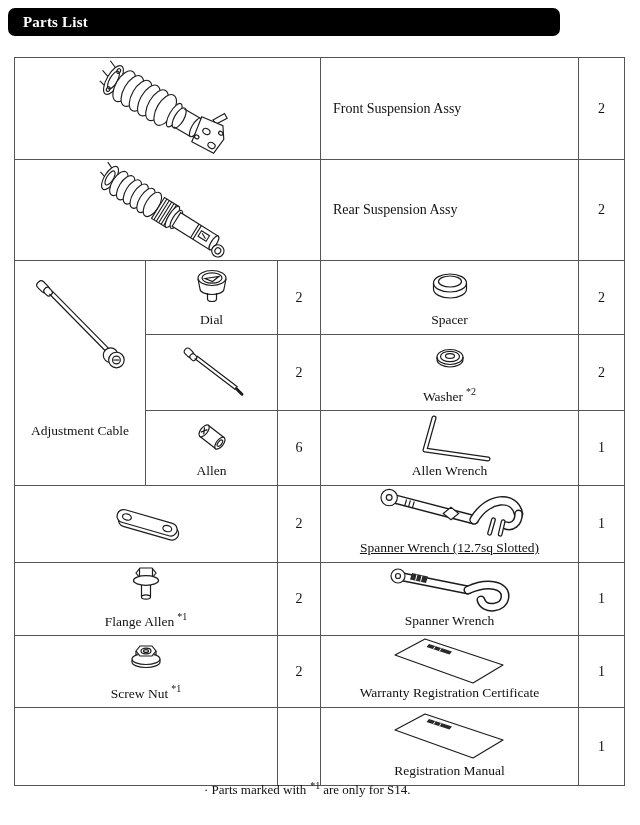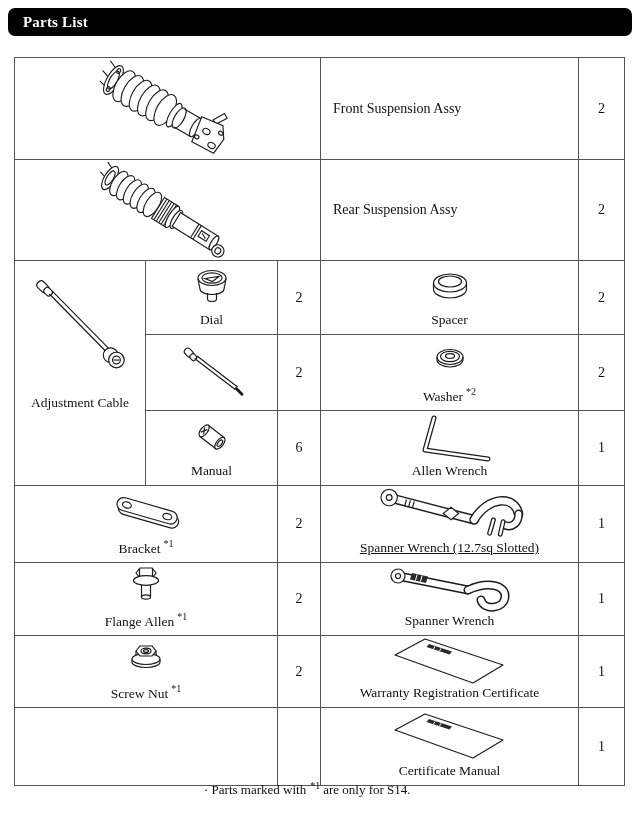--- a/index.html
+++ b/index.html
@@ -3,21 +3,21 @@
 <meta charset="utf-8">
 <style>
   html,body { margin:0; padding:0; }
   body {
     width:640px; height:825px; position:relative; background:#ffffff;
     font-family:"Liberation Serif","DejaVu Serif",serif; color:#111;
     overflow:hidden;
   }
   
   .hdr {
-    position:absolute; left:8px; top:8px; width:624px; height:28px;
+    position:absolute; left:8px; top:8px; width:552px; height:28px;
     background:#000; border-radius:7px; display:flex; align-items:center;
   }
   .hdr .title { color:#fff; font-weight:bold; font-size:15px; padding-left:15px; letter-spacing:.2px; }
 
   
   .tbl {
     position:absolute; left:14px; top:57px;
     display:grid;
     grid-template-columns:131px 132px 43px 258px 45px;
     grid-template-rows:102px 101px 74px 76px 75px 77px 73px 72px 77px;
@@ -117,21 +117,21 @@
       </g>
     </svg>
   </div>
   <div class="cell assy-name" style="grid-row:2;grid-column:4;">
     <span>Rear Suspension Assy</span>
   </div>
   <div class="cell ec qty" style="grid-row:2;grid-column:5;">
     <span>2</span>
   </div>
 
-  <div class="cell group-cell" style="grid-row:3/6;grid-column:1;">
+  <div class="cell group-cell" style="grid-row:3/6;grid-column:1;gap:28px;">
     <svg class="gimg" width="102" height="106" viewBox="0 0 105 108">
       <g transform="rotate(45 14 12)">
           <rect class="fw" x="8" y="8" width="13" height="8.5" rx="3.5"></rect>
         </g>
       <g transform="rotate(45 20 18)">
           <rect class="fw" x="15" y="14.5" width="9" height="7" rx="3"></rect>
         </g>
       <path class="ln" d="M21,20 L80,80 M24,17 L83,77"></path>
       <circle class="fw" cx="84" cy="83" r="7.5"></circle>
       <circle class="fw" cx="90" cy="88" r="8"></circle>
@@ -215,21 +215,21 @@
       <svg width="40" height="38" viewBox="0 0 40 38">
         <g transform="rotate(38 20 19)">
           <path class="fw" d="M10,12 L30,12 L30,26 L10,26 Z"></path>
           <ellipse class="fw" cx="10" cy="19" rx="3.5" ry="7"></ellipse>
           <path class="ln" d="M8.2,16 L11.8,22 M11.8,16 L8.2,22"></path>
           <ellipse class="fw" cx="30" cy="19" rx="3.5" ry="7"></ellipse>
           <ellipse class="ln" cx="30" cy="19" rx="1.8" ry="3.8"></ellipse>
         </g>
       </svg>
     </div>
-    <div class="plabel"><span>Manual</span></div>
+    <div class="plabel"><span>Allen</span></div>
   </div>
   <div class="cell qty" style="grid-row:5;grid-column:3;">
     <span>6</span>
   </div>
   <div class="cell part-cell" style="grid-row:5;grid-column:4;">
     <div class="img-wrap">
       <svg width="92" height="50" viewBox="0 0 92 50">
         <path class="thk" style="stroke-width:5" d="M30,6 L21,38 L84,47"></path>
         <path class="ovr" style="stroke-width:2.6" d="M30,6 L21,38 L84,47"></path>
       </svg>
@@ -243,23 +243,20 @@
   <div class="cell part-cell" style="grid-row:6;grid-column:1/3;">
     <div class="img-wrap">
       <svg width="94" height="50" viewBox="0 0 94 50">
         <g transform="rotate(16 47 24)">
           <rect class="fw" x="19.5" y="20.5" width="62" height="13" rx="6.5"></rect>
           <rect class="fw" x="17" y="17" width="62" height="13" rx="6.5"></rect>
           <ellipse class="ln" cx="27" cy="23.5" rx="4.5" ry="3"></ellipse>
           <ellipse class="ln" cx="69" cy="23.5" rx="4.5" ry="3"></ellipse>
         </g>
       </svg>
-    </div>
-    <div class="plabel">
-      <span>Bracket</span><sup>*1</sup>
     </div>
   </div>
   <div class="cell qty" style="grid-row:6;grid-column:3;">
     <span>2</span>
   </div>
   <div class="cell part-cell" style="grid-row:6;grid-column:4;text-decoration:underline;">
     <div class="img-wrap">
       <svg width="158" height="56" viewBox="0 0 158 58">
         <path class="thk" style="stroke-width:10" d="M16,13 L104,36"></path>
         <path class="ovr" style="stroke-width:7" d="M16,13 L104,36"></path>
@@ -353,21 +350,21 @@
   <div class="cell eb" style="grid-row:9;grid-column:1/3;"></div>
   <div class="cell eb" style="grid-row:9;grid-column:3;"></div>
   <div class="cell eb part-cell" style="grid-row:9;grid-column:4;">
     <div class="img-wrap">
       <svg width="118" height="52" viewBox="0 0 118 52">
         <path class="fw" style="stroke-linejoin:round" d="M34,4 L112,30 L82,48 L4,20 Z"></path>
         <path d="M38,9 L61,16.5 L58.5,19.5 L35.5,12 Z" style="fill:#2a2a2a"></path>
         <path d="M44,11.5 L42.5,14 M50,13.4 L48.5,15.9" style="stroke:#fff;stroke-width:1;fill:none"></path>
       </svg>
     </div>
-    <div class="plabel"><span>Certificate Manual</span></div>
+    <div class="plabel"><span>Registration Manual</span></div>
   </div>
   <div class="cell ec eb qty" style="grid-row:9;grid-column:5;">
     <span>1</span>
   </div>
 
 </div>
 
 <div class="footnotes">
   <div class="fn">
     <span>· Parts marked with</span><sup>*1</sup><span>are only for S14.</span>

